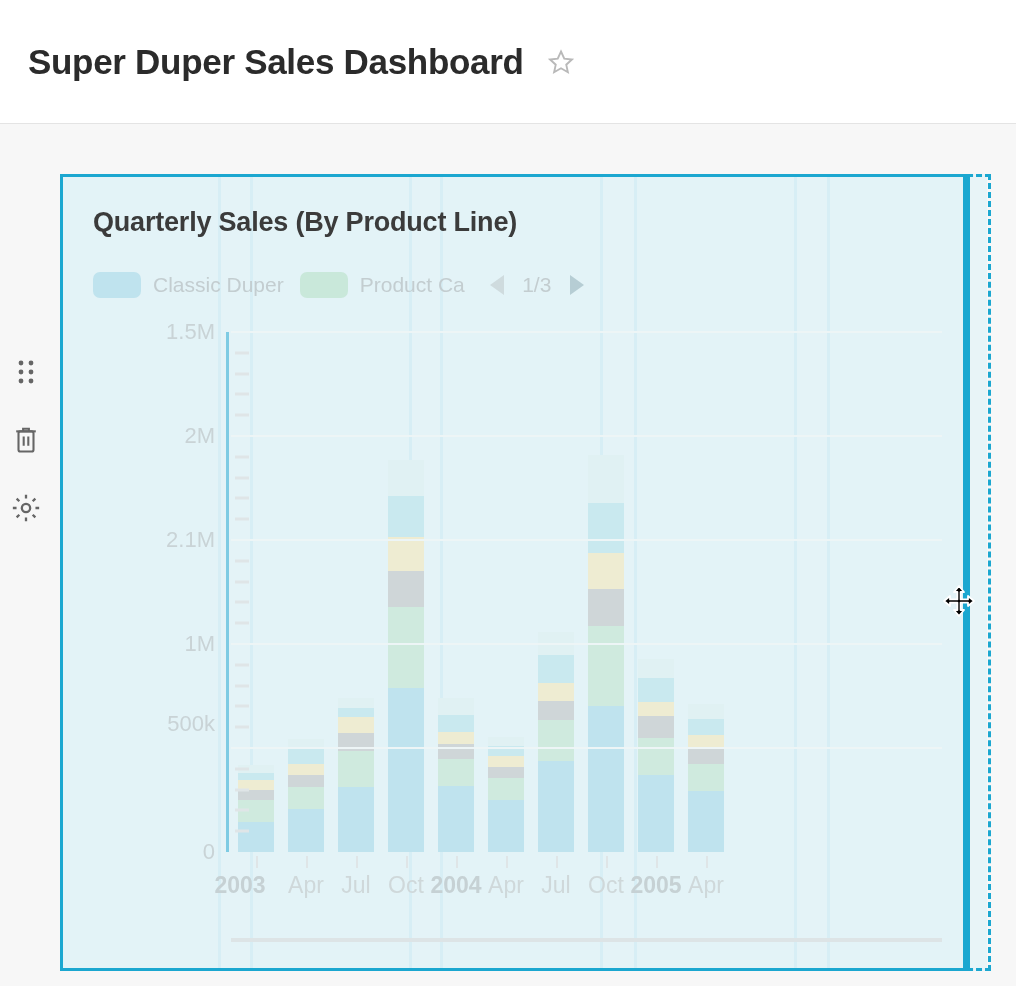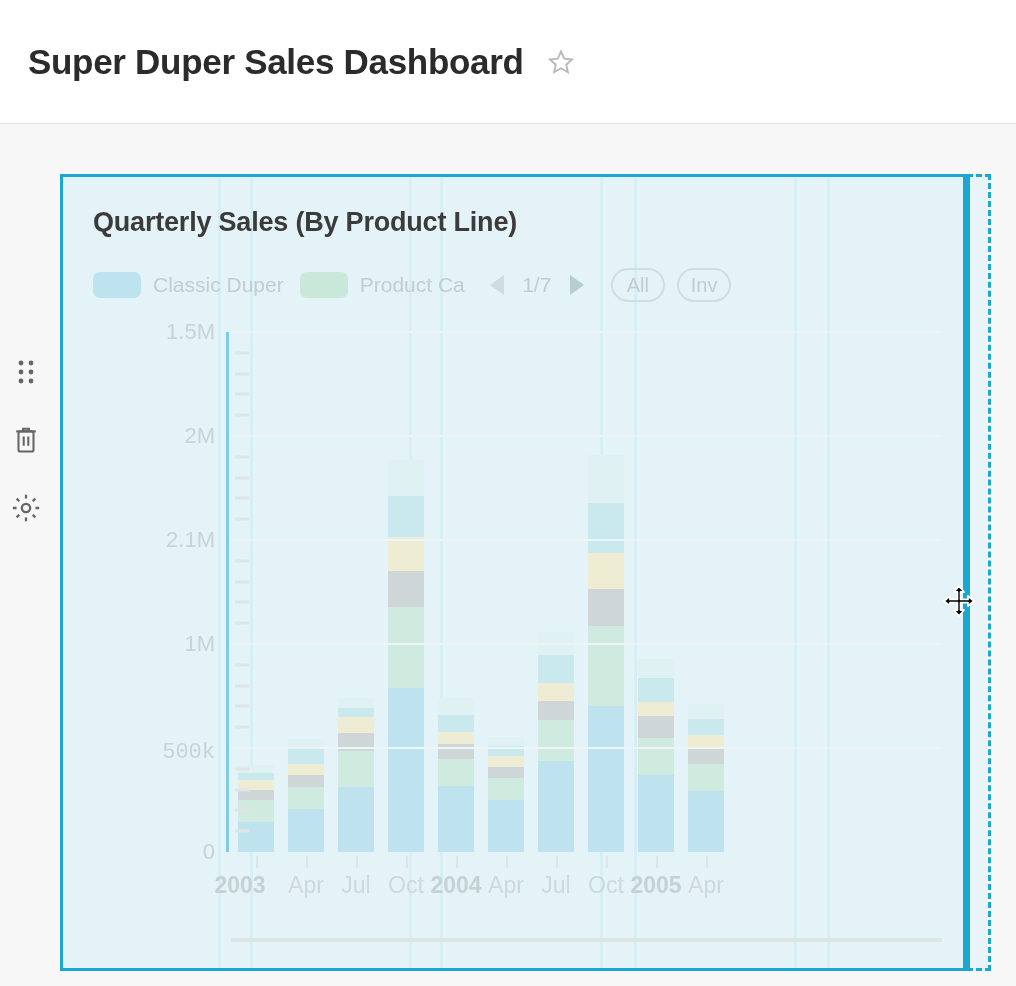--- a/index.html
+++ b/index.html
@@ -377,38 +377,34 @@
           <span class="legend-swatch" style="background:#c9e8da;"></span>
           <span class="legend-label truncated">Product Ca</span>
         </div>
 
         <div class="pager">
           <div class="pager-arrow">
             <svg width="20" height="24" viewBox="0 0 20 24">
                 <polygon points="17,2 17,22 3,12" fill="#cfdbde"></polygon>
               </svg>
           </div>
-          <div class="pager-count">1/7</div>
+          <div class="pager-count">1/3</div>
           <div class="pager-arrow">
             <svg width="20" height="24" viewBox="0 0 20 24">
                 <polygon points="3,2 3,22 17,12" fill="#b6cdd4"></polygon>
               </svg>
           </div>
         </div>
 
-        <div class="pill-group">
-          <div class="pill">All</div>
-          <div class="pill">Inv</div>
-        </div>
       </div>
 
       <div class="plot-wrap">
         <div class="y-axis" id="y-axis">
             <div class="y-tick-label" style="top: 520px;">0</div>
-            <div class="y-tick-label" style="top: 420px; font-family: Liberation Mono, monospace;">500k</div>
+            <div class="y-tick-label" style="top: 392px;">500k</div>
             <div class="y-tick-label" style="top: 312px;">1M</div>
             <div class="y-tick-label" style="top: 208px;">2.1M</div>
             <div class="y-tick-label" style="top: 104px;">2M</div>
             <div class="y-tick-label" style="top: 0px;">1.5M</div>
           </div>
         <div class="y-line"></div>
         <div class="baseline"></div>
         <div class="bars-layer" id="bars-layer">
             <div class="bar" style="left: 7px; width: 36px; height: 87.36px;">
               <div class="seg" style="background: rgb(224, 241, 243); height: 9.52381%;"></div>

